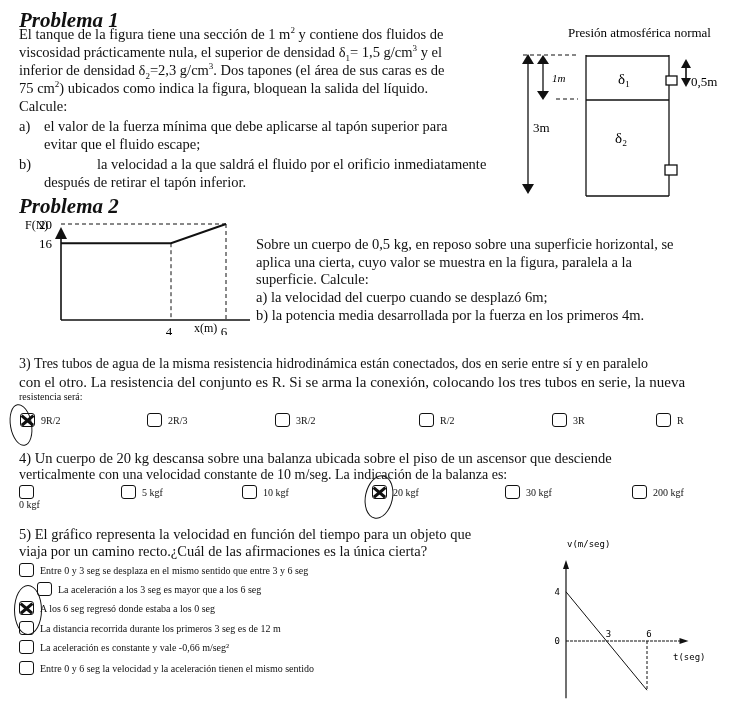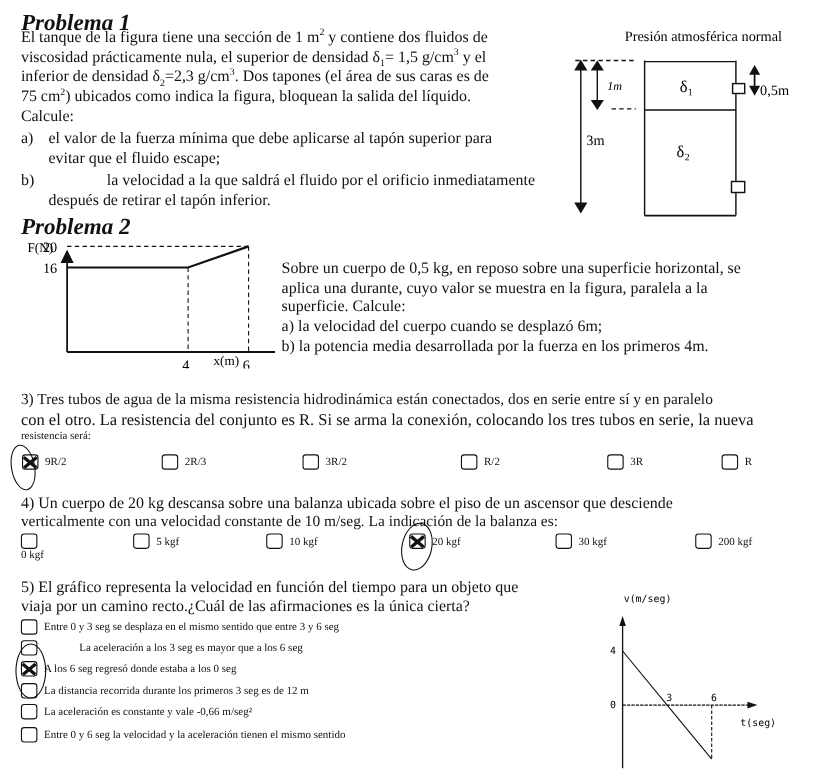--- a/index.html
+++ b/index.html
@@ -85,21 +85,21 @@
       <line x1="161" y1="28.200000000000003" x2="161" y2="105" stroke="#111" stroke-width="1" stroke-dasharray="4,3"></line>
       <polyline points="51,28.200000000000003 161,28.200000000000003 216,9" fill="none" stroke="#111" stroke-width="2"></polyline>
       <text x="42" y="33.2" font-size="13" text-anchor="end">16</text>
       <text x="42" y="14" font-size="13" text-anchor="end">20</text>
       <text x="159" y="121" font-size="13" text-anchor="middle">4</text>
       <text x="214" y="121" font-size="13" text-anchor="middle">6</text>
     </g>
 </svg>
 
 <div class="line" style="left:256px; top:236px;">Sobre un cuerpo de 0,5 kg, en reposo sobre una superficie horizontal, se</div>
-<div class="line" style="left:256px; top:254px;">aplica una durante, cuyo valor se muestra en  la figura, paralela a la</div>
+<div class="line" style="left:256px; top:254px;">aplica una cierta, cuyo valor se muestra en  la figura, paralela a la</div>
 <div class="line" style="left:256px; top:271px;">superficie.  Calcule:</div>
 <div class="line" style="left:256px; top:289px;">a) la velocidad del cuerpo cuando se desplazó 6m;</div>
 <div class="line" style="left:256px; top:307px;">b) la potencia media desarrollada por la fuerza en los primeros 4m.</div>
 
 <div class="line" style="left:19px; top:356px; font-size:14px;">3) Tres tubos de agua de la misma resistencia hidrodinámica están conectados, dos en serie entre sí y en paralelo</div>
 <div class="line" style="left:19px; top:374px; font-size:15px;text-align:center;">con el otro. La resistencia del conjunto es R. Si se arma la conexión, colocando los tres tubos en serie, la nueva</div>
 <div class="line" style="left:19px; top:391px; font-size:10px;">resistencia será:</div>
 <div id="q3-opts">
     <div class="opt" style="left: 20px; top: 413px;">
       <span class="cb checked"></span>
@@ -158,21 +158,21 @@
   </div>
 <div class="circle" style="left:365px; top:475px; width:26px; height:42px; transform:rotate(12deg);"></div>
 
 <div class="line" style="left:19px; top:526px;">5) El gráfico representa la velocidad en función del tiempo para un objeto que</div>
 <div class="line" style="left:19px; top:543px;">viaja por un camino recto.¿Cuál de las afirmaciones es la única cierta?</div>
 <div id="q5-opts">
     <div class="opt" style="left: 19px; top: 563px;">
       <span class="cb"></span>
       <span>Entre 0 y 3 seg se desplaza en el mismo sentido que entre 3 y 6 seg</span>
     </div>
-    <div class="opt" style="left: 19px; top: 582px; gap: 32px;">
+    <div class="opt" style="left: 37px; top: 582px;">
       <span class="cb"></span>
       <span>La aceleración a los 3 seg es mayor que a los 6 seg</span>
     </div>
     <div class="opt" style="left: 19px; top: 601px;">
       <span class="cb checked"></span>
       <span>A los 6 seg regresó donde estaba a los 0 seg</span>
     </div>
     <div class="opt" style="left: 19px; top: 621px;">
       <span class="cb"></span>
       <span>La distancia recorrida durante los primeros 3 seg es de 12 m</span>

